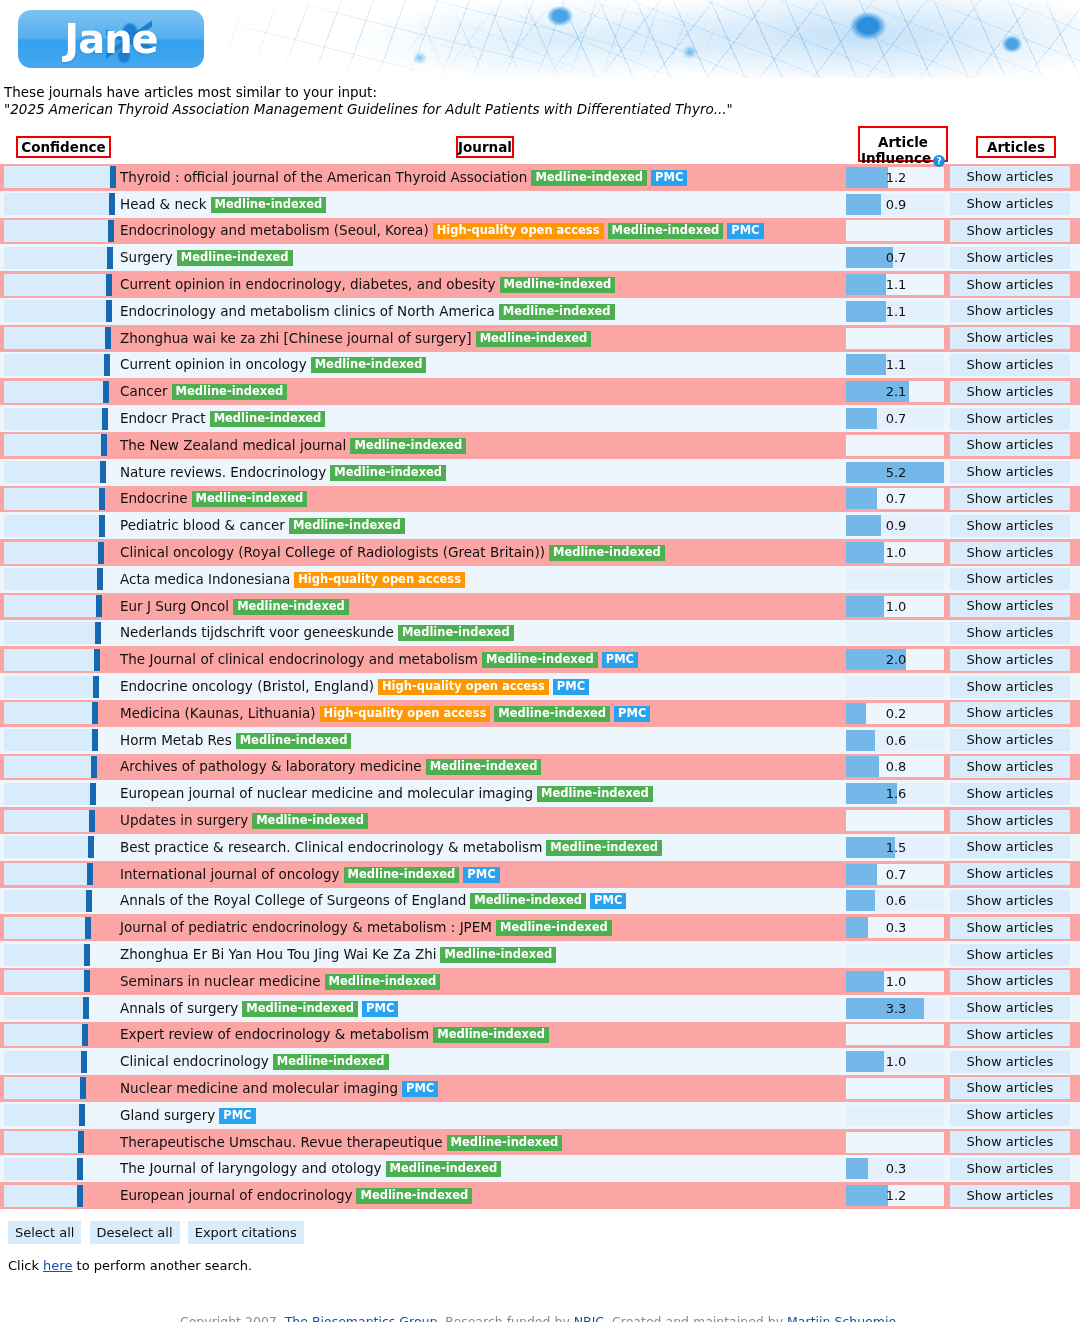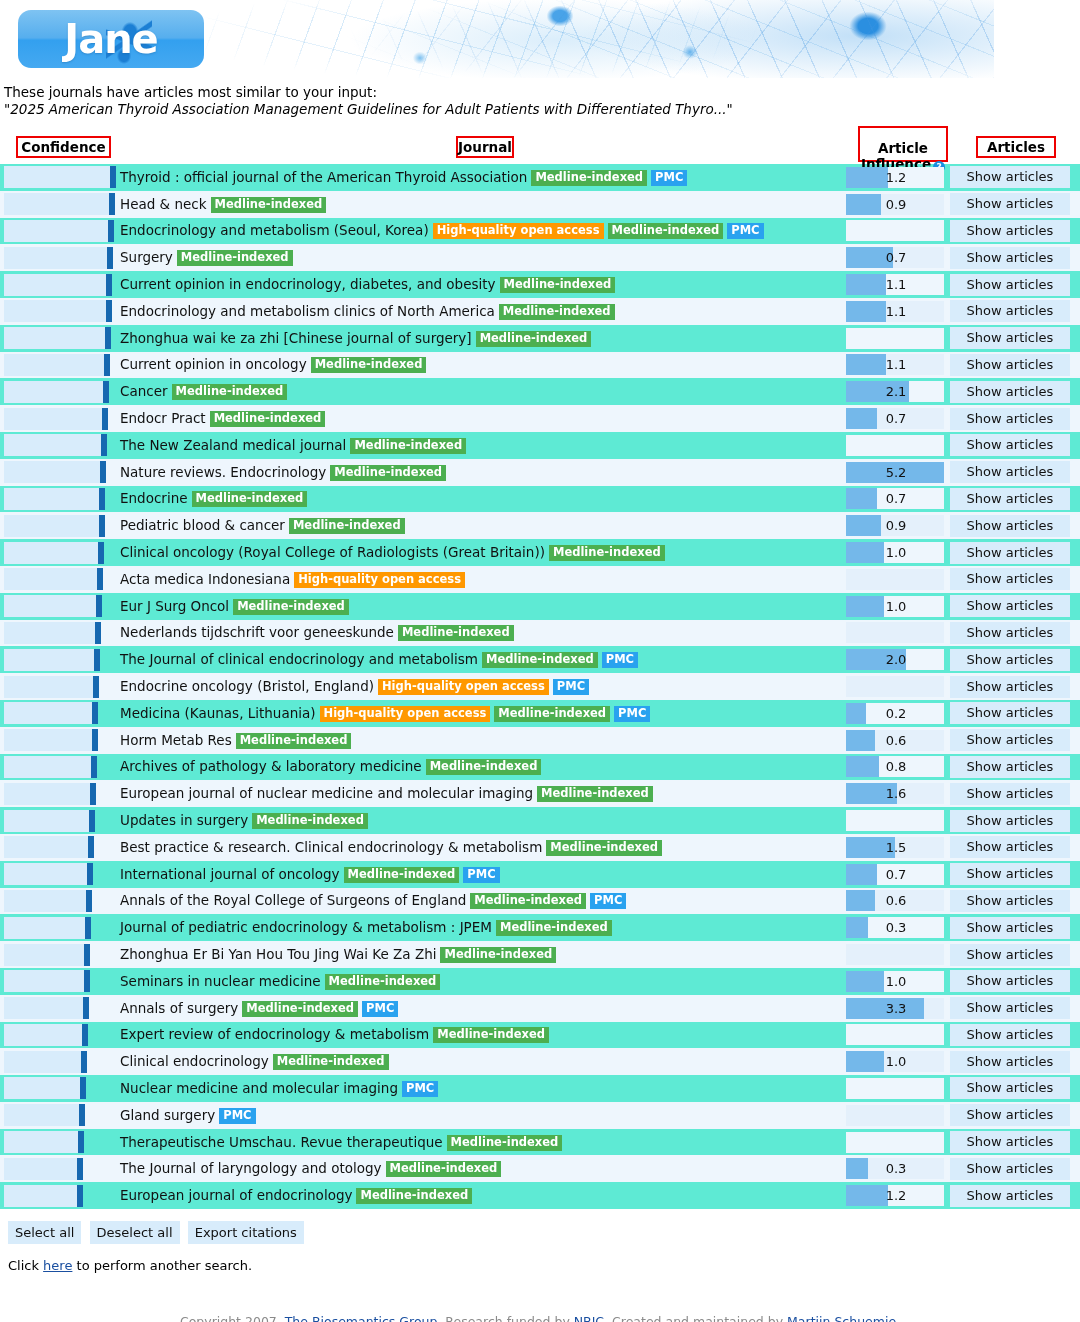--- a/index.html
+++ b/index.html
@@ -13,21 +13,21 @@
     font-family: "DejaVu Sans", "Liberation Sans", sans-serif;
     font-size: 13px;
     color: #000000;
     position: relative;
     overflow: hidden;
   }
 
   
   .banner {
     position: relative;
-    width: 994px;
+    width: 1080px;
     height: 78px;
     background: #404040;
     overflow: hidden;
   }
   .banner-neurons {
     position: absolute;
     inset: 0;
     background:
       radial-gradient(ellipse 26px 20px at 868px 26px, #2b8fe0 0%, #2b8fe0 38%, rgba(43,143,224,0) 72%),
       radial-gradient(ellipse 18px 14px at 560px 16px, #49a3e8 0%, #49a3e8 40%, rgba(73,163,232,0) 75%),
@@ -120,21 +120,21 @@
     background: #ffffff;
     font-weight: 700;
     font-size: 13.5px;
     text-align: center;
     color: #000;
     box-sizing: border-box;
   }
   .hdr-confidence { left: 16px;  top: 6px;  width: 95px;  height: 22px; line-height: 19px; }
   .hdr-journal    { left: 456px; top: 6px;  width: 58px;  height: 22px; line-height: 19px; }
   .hdr-influence  { left: 858px; top: -4px; width: 90px;  height: 36px; line-height: 16px;
-                    padding-top: 12px; }
+                    padding-top: 6px; }
   .hdr-articles   { left: 976px; top: 6px;  width: 80px;  height: 22px; line-height: 19px; }
   .help-icon {
     display: inline-block;
     width: 12px; height: 12px;
     border-radius: 50%;
     background: #1a8fe0;
     color: #fff;
     font-size: 9px;
     font-weight: 700;
     line-height: 12px;
@@ -147,21 +147,21 @@
   table.results {
     border-collapse: collapse;
     width: 1080px;
     table-layout: fixed;
   }
   table.results td {
     padding: 0;
     height: 26.8px;
     vertical-align: middle;
   }
-  tr.row-odd  { background: #5eead4; }
+  tr.row-odd  { background: #fca5a5; }
   tr.row-even { background: #eef6fd; }
 
   
   td.c-conf { width: 120px; position: relative; }
   .conf-wrap { position: relative; height: 22px; width: 112px; margin-left: 4px; }
   .conf-bar {
     position: absolute; left: 0; top: 0; height: 22px;
     background: #d8ecfb;
   }
   .conf-marker {

